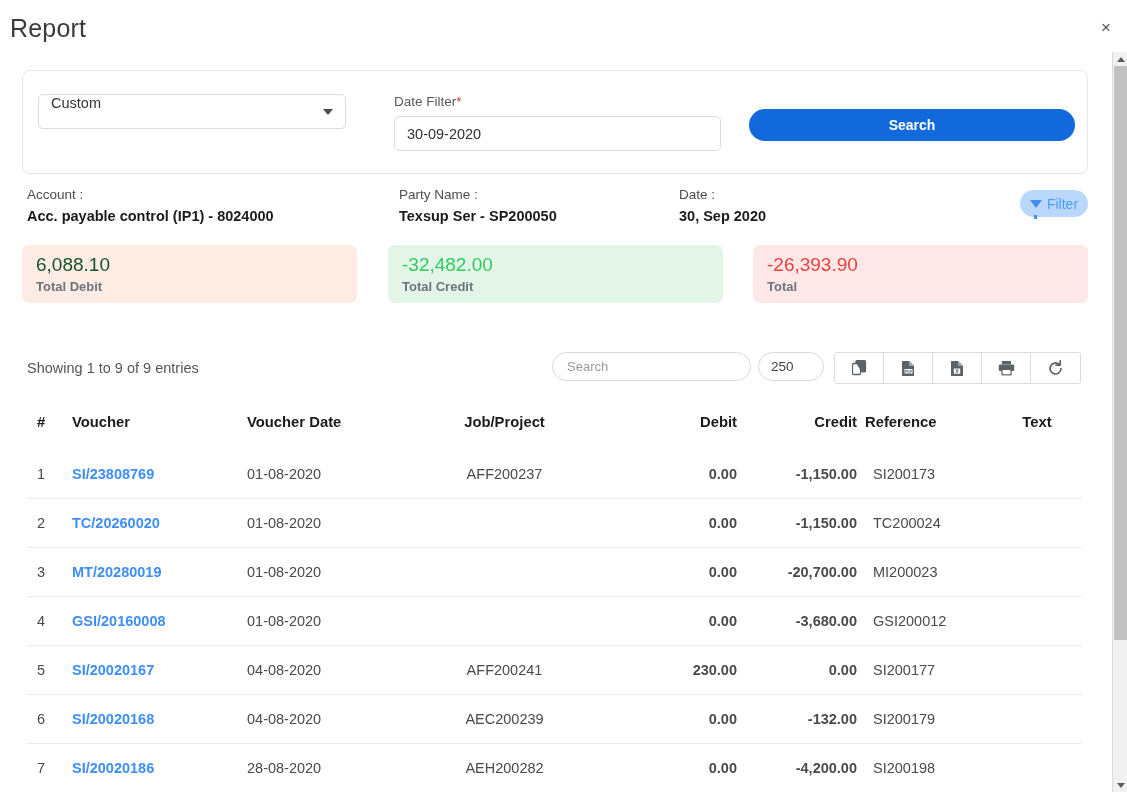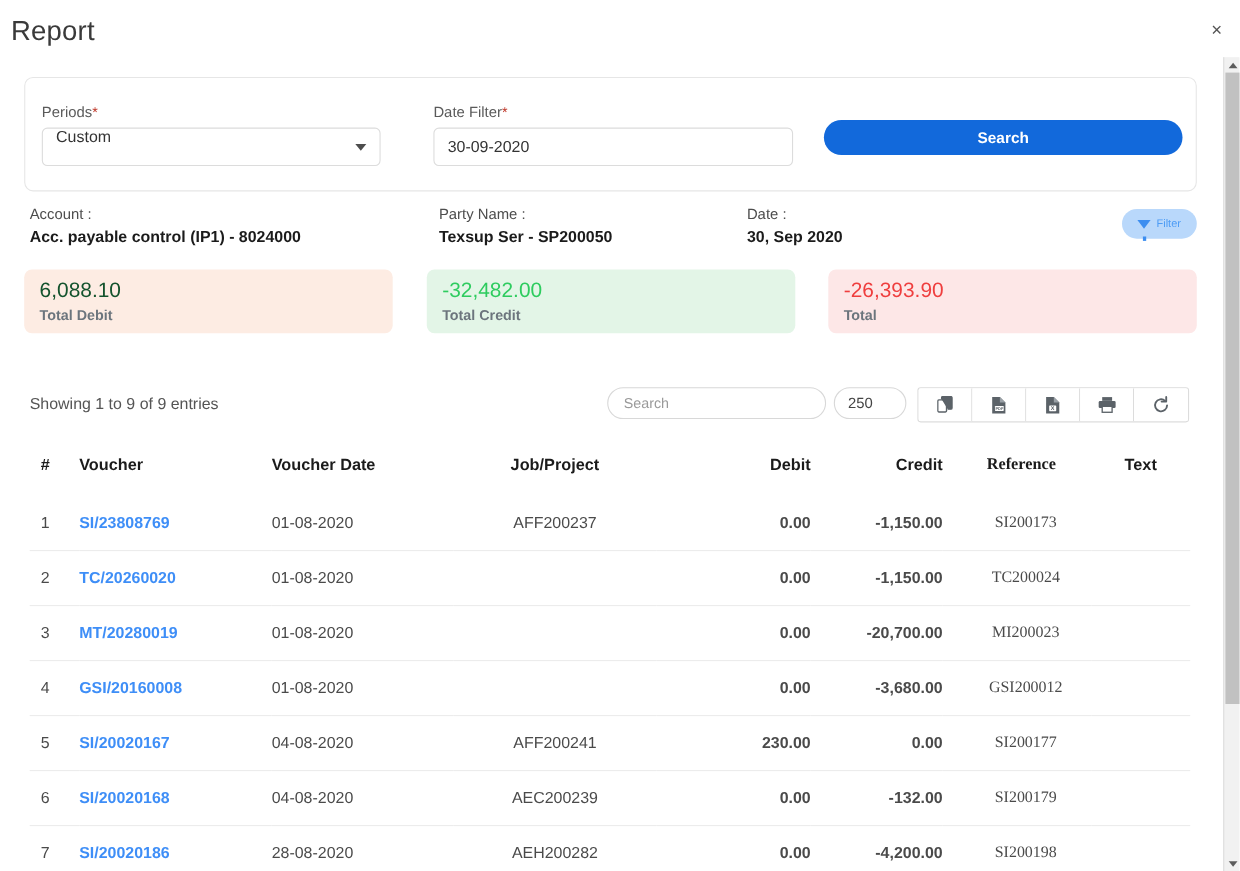--- a/index.html
+++ b/index.html
@@ -120,21 +120,21 @@
   .info-value { font-size: 14.5px; color: #1b1b1b; font-weight: 700; margin-top: 6px; }
 
   .filter-pill {
     position: absolute;
     left: 1020px; top: 3px;
     width: 68px; height: 27px;
     background: #b9d8fb;
     border: none;
     border-radius: 14px;
     color: #4d9cf5;
-    font-size: 10px;
+    font-size: 14px;
     display: flex; align-items: center; justify-content: center;
     gap: 5px;
     cursor: pointer;
     font-family: "Liberation Sans", sans-serif;
   }
   .funnel {
     width: 0; height: 0;
     border-left: 6px solid transparent;
     border-right: 6px solid transparent;
     border-top: 8px solid #3d8ef0;
@@ -233,21 +233,21 @@
     color: #4a4a4a;
     border-top: 1px solid #ececec;
   }
   .data-table tbody tr:first-child td { border-top: none; }
   .col-num   { width: 45px; text-align: left; padding-left: 10px !important; }
   .col-vch   { width: 175px; text-align: left; }
   .col-date  { width: 165px; text-align: left; }
   .col-job   { width: 185px; text-align: center; }
   .col-debit { width: 140px; text-align: right; }
   .col-credit{ width: 120px; text-align: right; }
-  .col-ref   { width: 135px; text-align: center; padding-left: 16px !important; font-family: Liberation Serif, serif; }
+  .col-ref   { width: 135px; text-align: left; padding-left: 16px !important; }
   .col-text  { width: 90px;  text-align: center; }
   th.col-ref { padding-left: 8px !important; }
   .vch-link {
     color: #3e8ef7;
     font-weight: 700;
     text-decoration: none;
     cursor: pointer;
   }
   .num-cell { font-weight: 700; color: #3f3f3f; }
   .ref-cell { color: #6d6d6d; }
@@ -301,23 +301,20 @@
   <div class="left-edge"></div>
 
   <div class="modal-title">Report</div>
   <button class="close-btn">×</button>
 
   <div class="scroll-area">
 
     <div class="filter-card">
 
       <div class="field" style="left:15px; top:23px;">
-        <span class="field-label">
-          <span>Periods</span><span class="req">*</span>
-        </span>
         <div class="select-box">
           <span>Custom</span>
           <span class="caret"></span>
         </div>
       </div>
 
       <div class="field" style="left:371px; top:23px;">
         <span class="field-label">
           <span>Date Filter</span><span class="req">*</span>
         </span>

